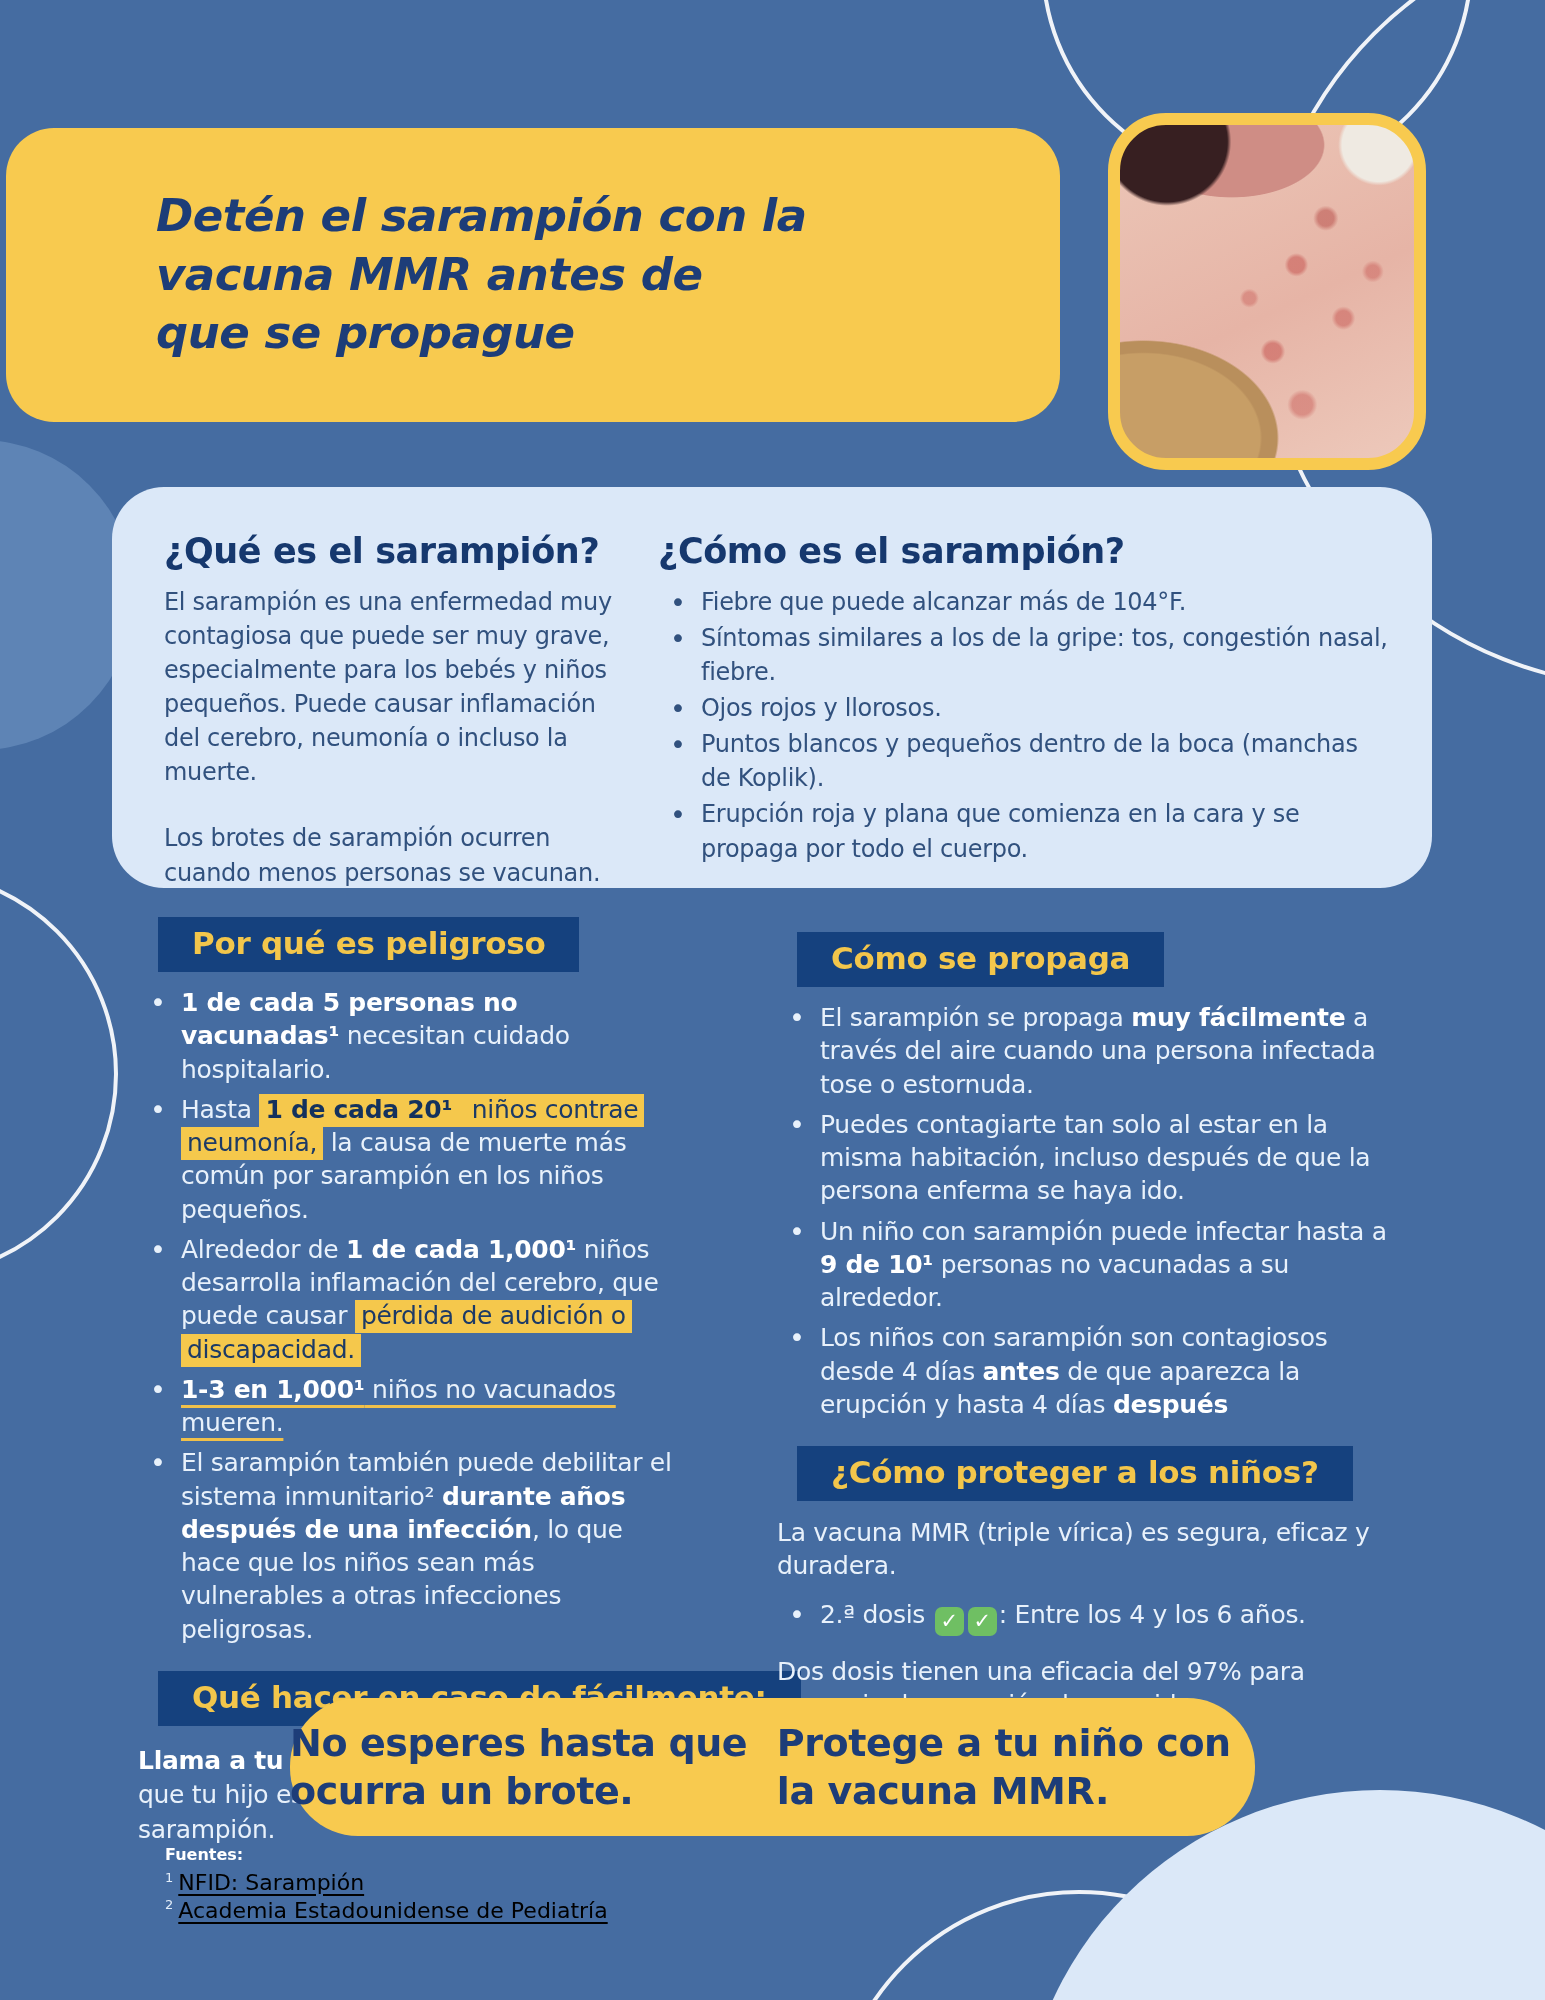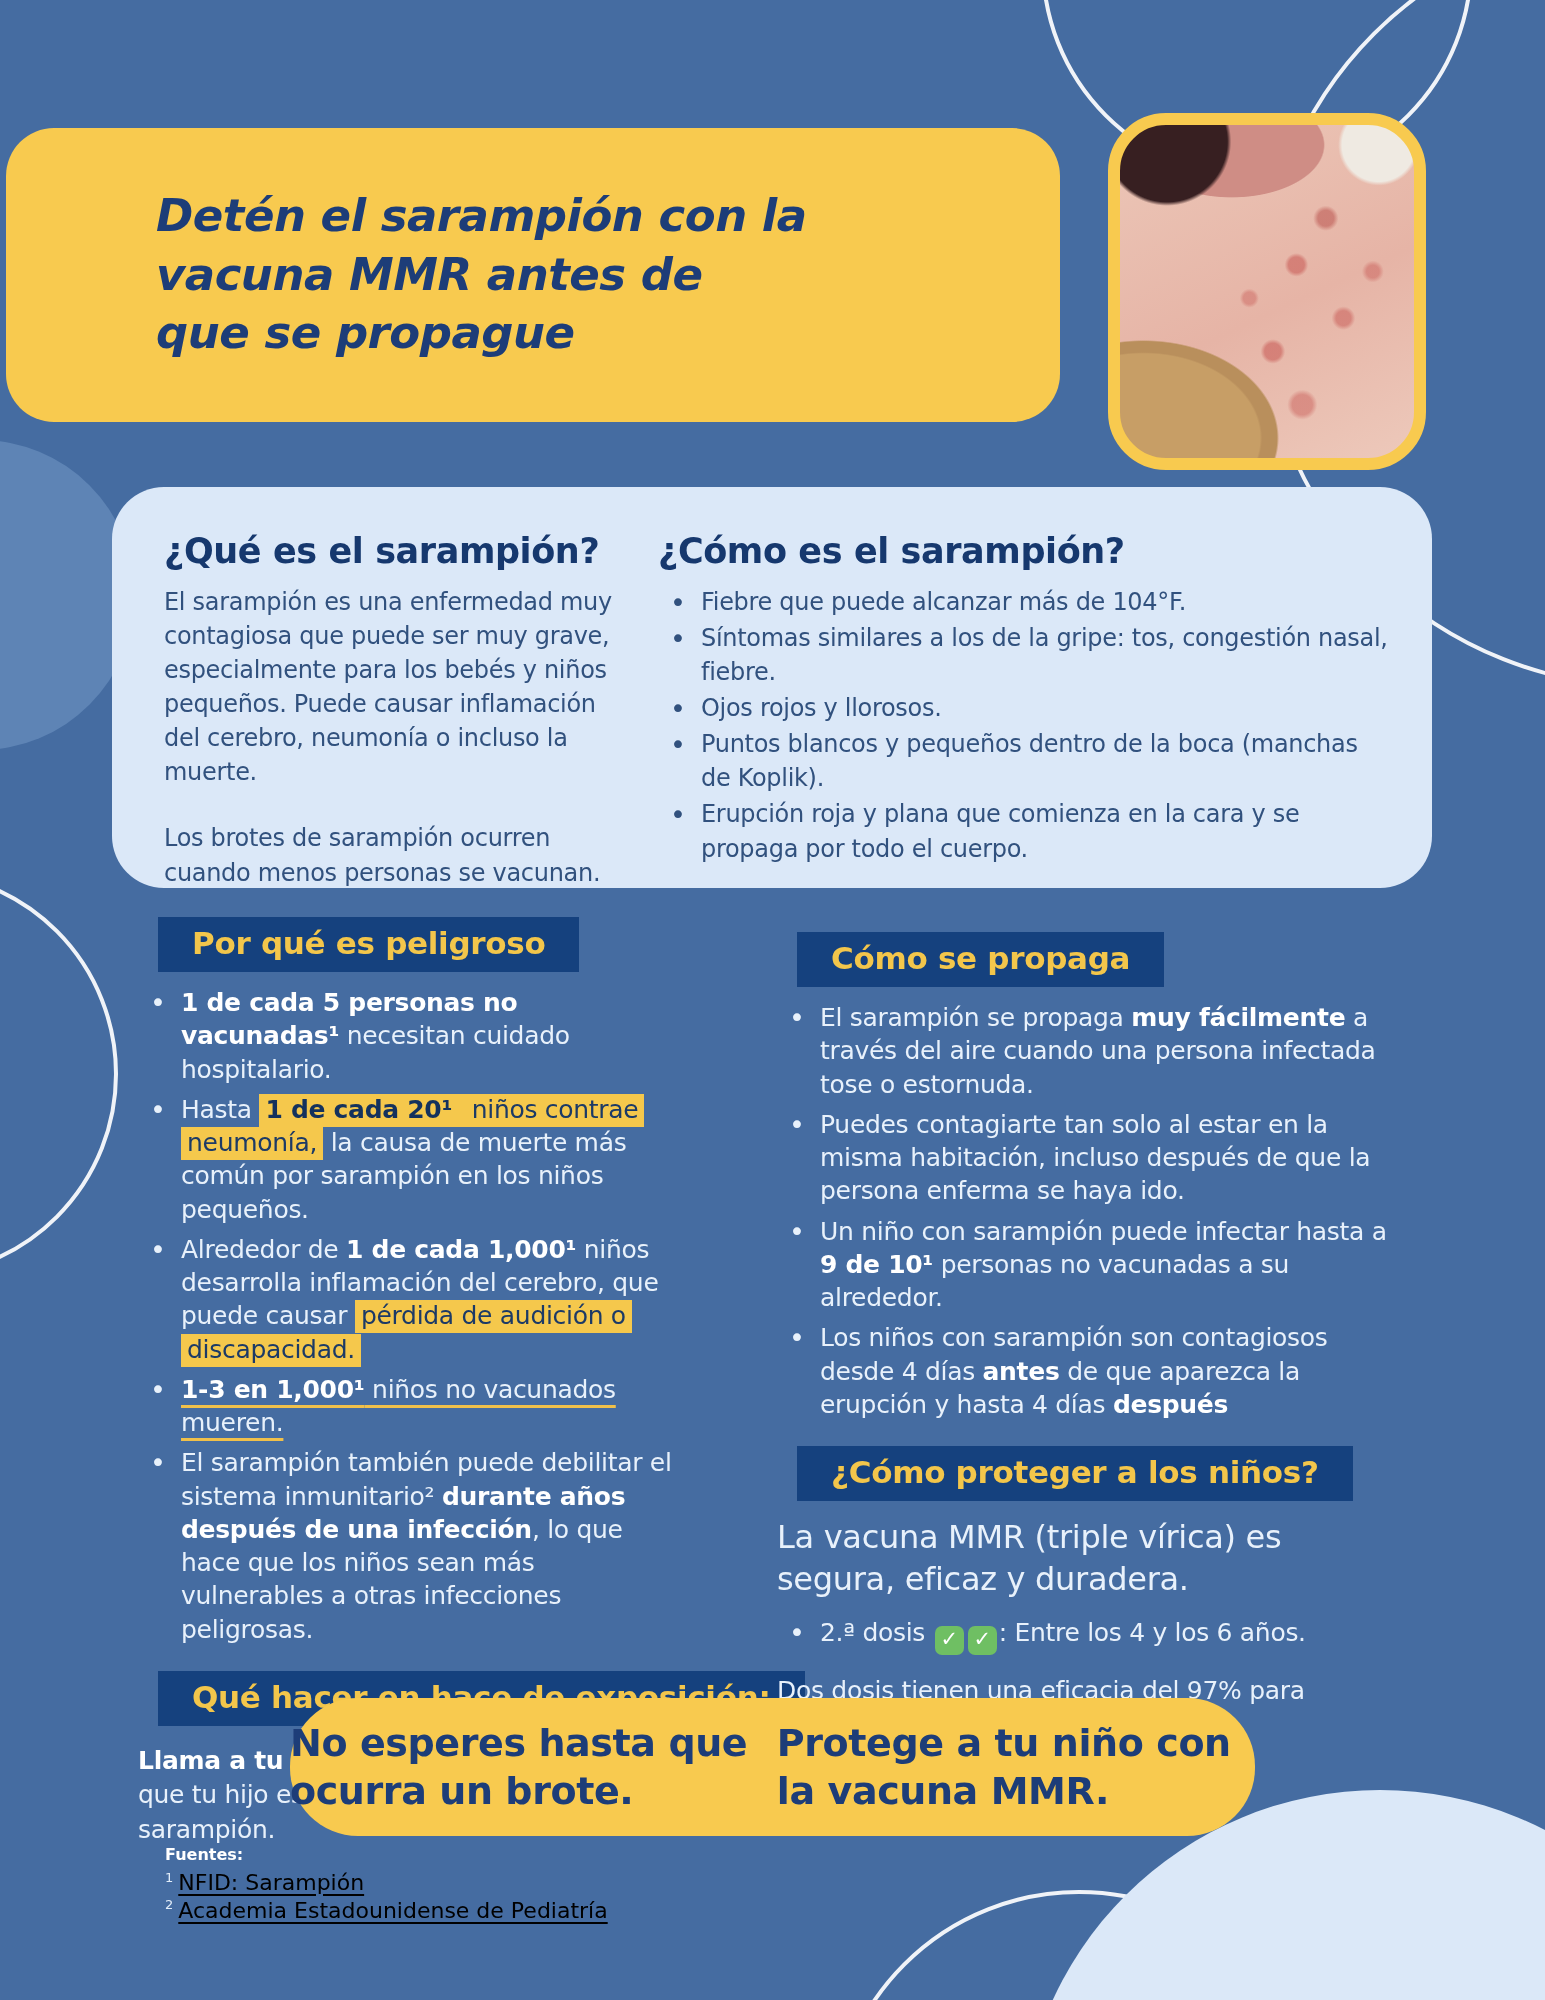--- a/index.html
+++ b/index.html
@@ -52,21 +52,21 @@
   .card-list li{font-size:24px;line-height:1.42;color:#31517E;margin-bottom:2px;}
 
   
   .col{position:absolute;z-index:1;}
   .col-left{left:138px;top:917px;width:540px;}
   .col-right{left:777px;top:932px;width:625px;}
   .bar{display:inline-block;background:#15417E;color:#F3C64B;font-weight:700;font-size:31px;
        padding:8px 34px 11px;white-space:nowrap;letter-spacing:-0.3px;margin-left:20px;}
   .bar2{margin-top:18px;}
   .exposure-p{margin:18px 0 0;font-size:25px;line-height:1.38;color:#E8F1FB;letter-spacing:-0.3px;}
-  .intro-p{margin:16px 0 0;font-size:32px;line-height:1.3;color:#E8F1FB;letter-spacing:-0.3px;}
+  .intro-p{margin:16px 0 0;font-size:25px;line-height:1.3;color:#E8F1FB;letter-spacing:-0.3px;}
   .outro-p{margin:20px 0 0;font-size:25px;line-height:1.3;color:#E8F1FB;letter-spacing:-0.3px;}
   .dose-list{margin-top:16px;}
   .dose-list li{margin-bottom:2px;}
 
   
   .seg-b{font-weight:700;color:#FFFFFF;}
   .seg-hl{background:#F5C84C;color:#1C3A66;padding:1px 6px 3px;
           -webkit-box-decoration-break:clone;box-decoration-break:clone;}
   .seg-hl.seg-b{color:#14325D;}
   .seg-u{text-decoration:underline;text-decoration-color:#F0C04A;text-decoration-thickness:3px;
@@ -130,21 +130,21 @@
 
   <section class="col col-left">
     <div class="bar">Por qué es peligroso</div>
     <ul class="blist">
       <li><span class="seg-b">1 de cada 5 personas no vacunadas¹</span><span> necesitan cuidado hospitalario.</span></li>
       <li><span>Hasta </span><span class="seg-hl seg-b">1 de cada 20¹</span><span class="seg-hl"> niños contrae neumonía,</span><span> la causa de muerte más común por sarampión en los niños pequeños.</span></li>
       <li><span>Alrededor de </span><span class="seg-b">1 de cada 1,000¹</span><span> niños desarrolla inflamación del cerebro, que puede causar </span><span class="seg-hl">pérdida de audición o discapacidad.</span></li>
       <li><span class="seg-b seg-u">1-3 en 1,000¹</span><span class="seg-u"> niños no vacunados mueren.</span></li>
       <li><span>El sarampión también puede debilitar el sistema inmunitario² </span><span class="seg-b">durante años después de una infección</span><span>, lo que hace que los niños sean más vulnerables a otras infecciones peligrosas.</span></li>
     </ul>
-    <div class="bar bar2">Qué hacer en hace de exposición:</div>
+    <div class="bar bar2">Qué hacer en caso de fácilmente:</div>
     <p class="exposure-p"><span class="seg-b">Llama a tu médico enseguida</span><span> si crees que tu hijo estuvo cerca de alguien con sarampión.</span></p>
   </section>
 
   <section class="col col-right">
     <div class="bar">Cómo se propaga</div>
     <ul class="blist">
       <li><span>El sarampión se propaga </span><span class="seg-b">muy fácilmente</span><span> a través del aire cuando una persona infectada tose o estornuda.</span></li>
       <li><span>Puedes contagiarte tan solo al estar en la misma habitación, incluso después de que la persona enferma se haya ido.</span></li>
       <li><span>Un niño con sarampión puede infectar hasta a </span><span class="seg-b">9 de 10¹</span><span> personas no vacunadas a su alrededor.</span></li>
       <li><span>Los niños con sarampión son contagiosos desde 4 días </span><span class="seg-b">antes</span><span> de que aparezca la erupción y hasta 4 días </span><span class="seg-b">después</span></li>

